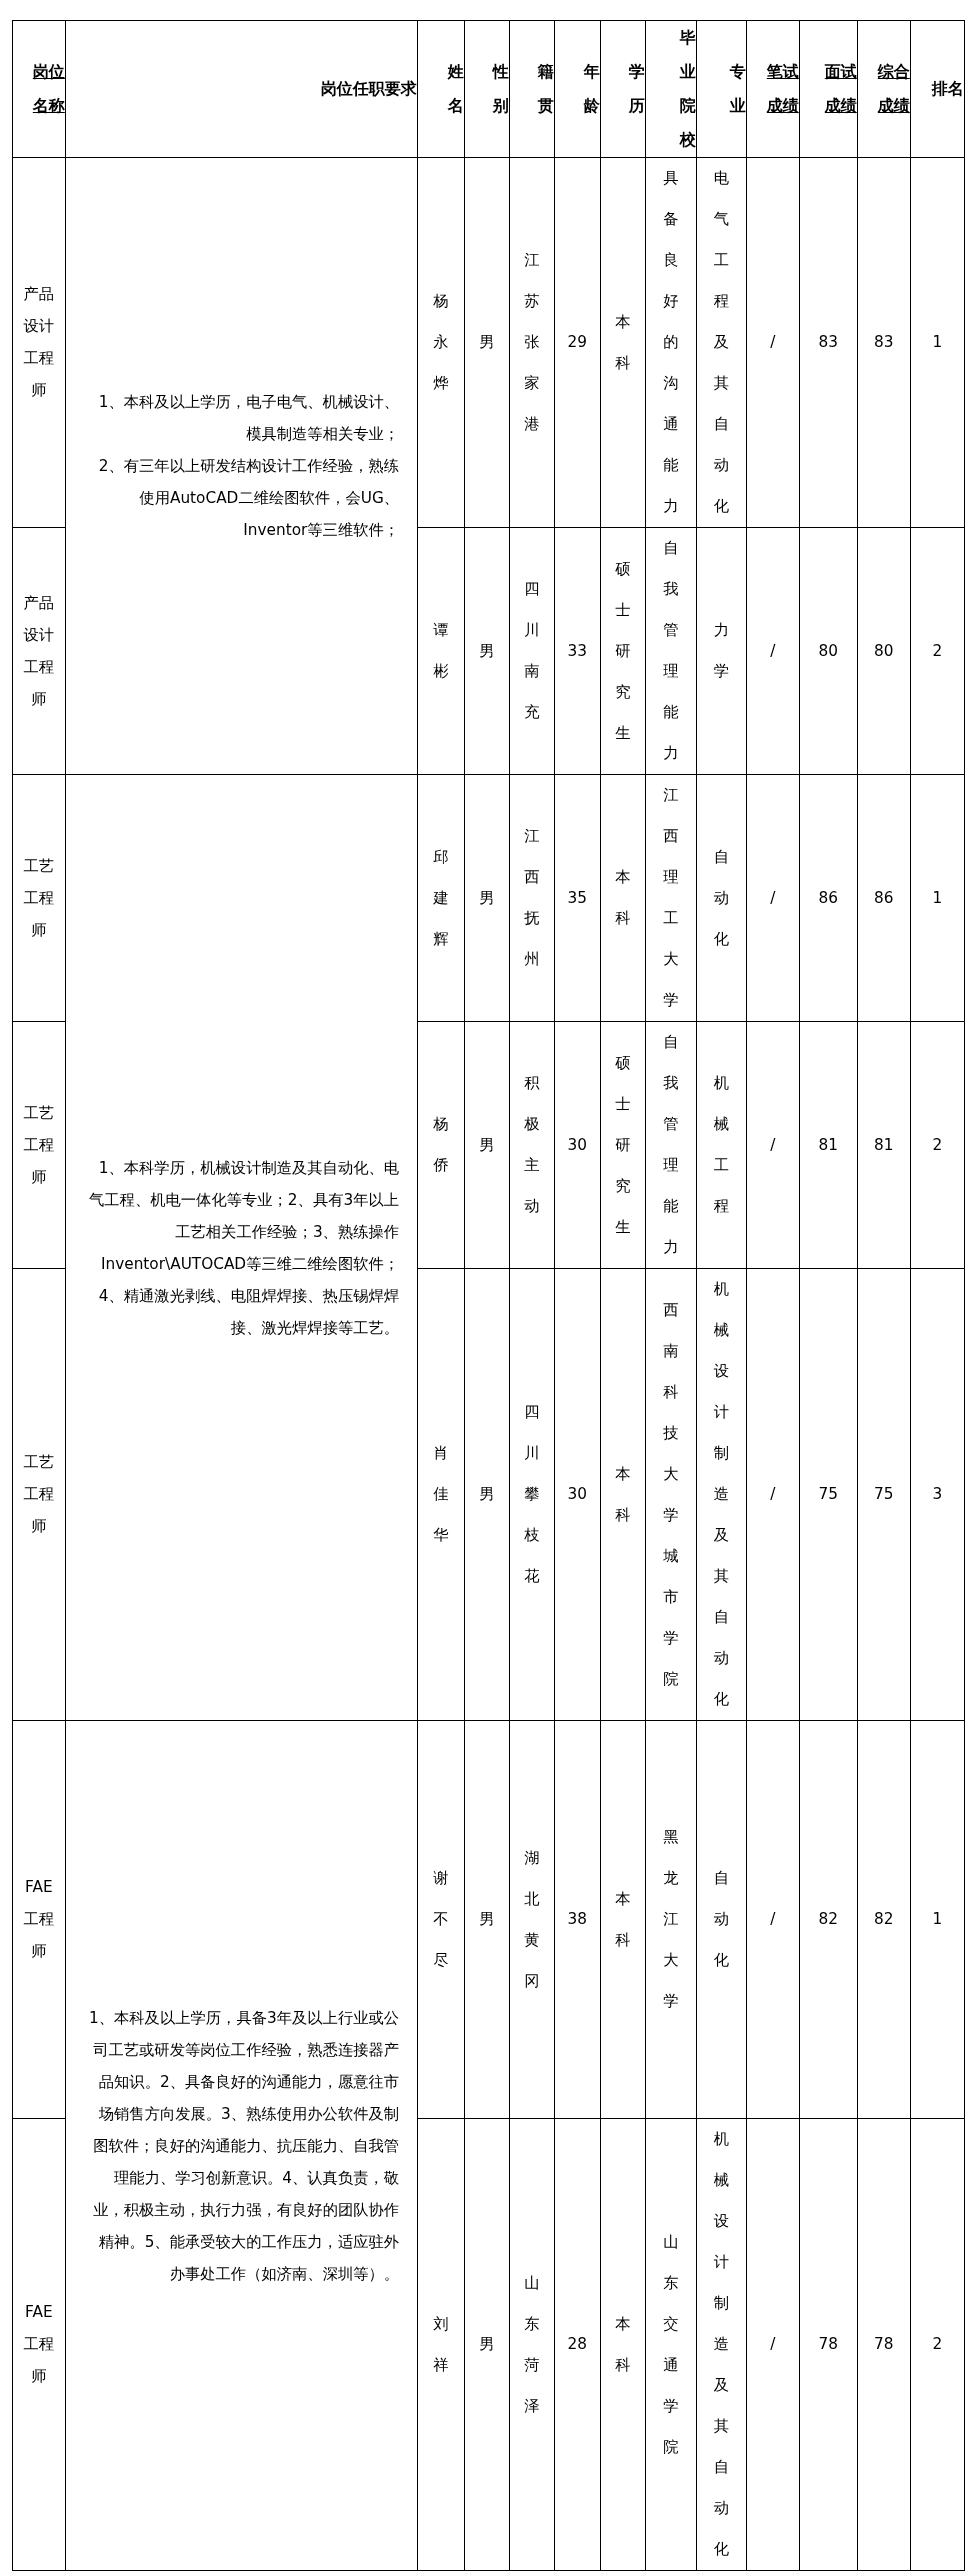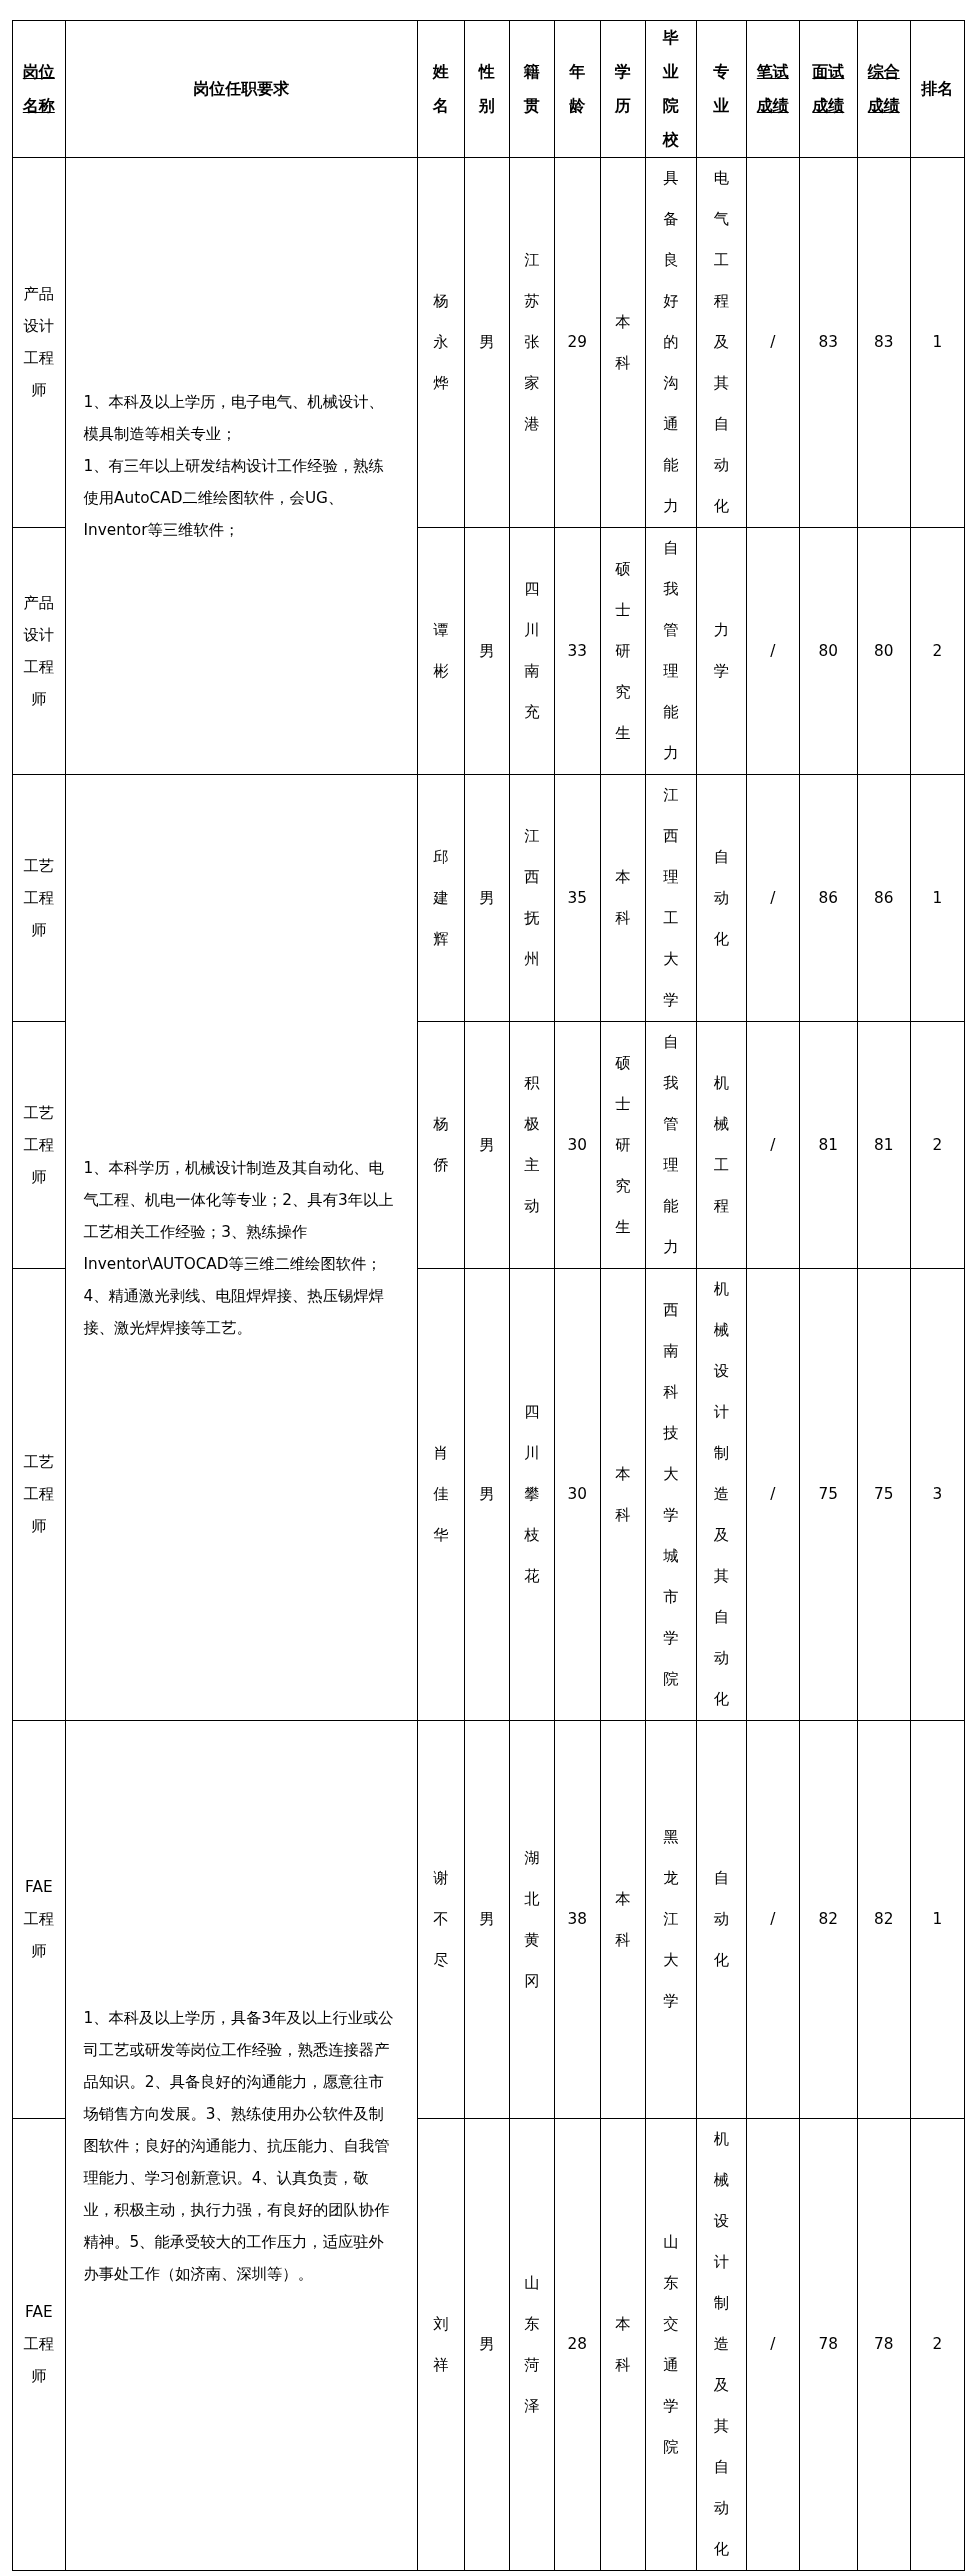--- a/index.html
+++ b/index.html
@@ -7,27 +7,27 @@
          font-family: "DejaVu Sans", "Liberation Sans", sans-serif; color: #000; }
   table.grid {
     position: absolute; left: 11.8px; top: 20px;
     border-collapse: collapse; table-layout: fixed;
     width: 952px;
   }
   table.grid td, table.grid th {
     border: 1.8px solid #000; padding: 0; text-align: center; vertical-align: middle;
     font-size: 15.3px; line-height: 33px; overflow: hidden;
   }
-  table.grid th { font-weight: bold; font-size: 16px; line-height: 34px; }
+  table.grid th { font-weight: bold; font-size: 16px; line-height: 34px; text-align: right; }
   .vtext { display: inline-block; width: 1.1em; word-break: break-all; white-space: normal; line-height: 41px; }
   .vtext.h { line-height: 34px; }
   .pos { display: inline-block; width: 2.2em; word-break: break-all; line-height: 32px; }
   .pos.h { line-height: 34px; text-decoration: underline; }
   .req { text-align: left !important; padding: 0 17.7px 0 17.7px !important; font-size: 14.8px; line-height: 32px !important; }
-  .req p { margin: 0; }
+  .req p { margin: 0; text-align: right; }
 </style>
 </head>
 <body>
 
 <table class="grid">
   <colgroup>
     <col style="width:53px">
       <col style="width:352px">
       <col style="width:47px">
       <col style="width:45px">
@@ -57,21 +57,21 @@
       <th><span class="pos h">综合成绩</span></th>
       <th>排名</th>
     </tr>
   </thead>
   <tbody>
 
     <tr style="height:368px">
       <td><span class="pos">产品设计工程师</span></td>
       <td rowspan="2" class="req">
         <p>1、本科及以上学历，电子电气、机械设计、模具制造等相关专业；</p>
-        <p>1、有三年以上研发结构设计工作经验，熟练使用AutoCAD二维绘图软件，会UG、Inventor等三维软件；</p>
+        <p>2、有三年以上研发结构设计工作经验，熟练使用AutoCAD二维绘图软件，会UG、Inventor等三维软件；</p>
       </td>
       <td><span class="vtext">杨永烨</span></td>
       <td>男</td>
       <td><span class="vtext">江苏张家港</span></td>
       <td>29</td>
       <td><span class="vtext">本科</span></td>
       <td><span class="vtext">具备良好的沟通能力</span></td>
       <td><span class="vtext">电气工程及其自动化</span></td>
       <td>/</td>
       <td>83</td>

